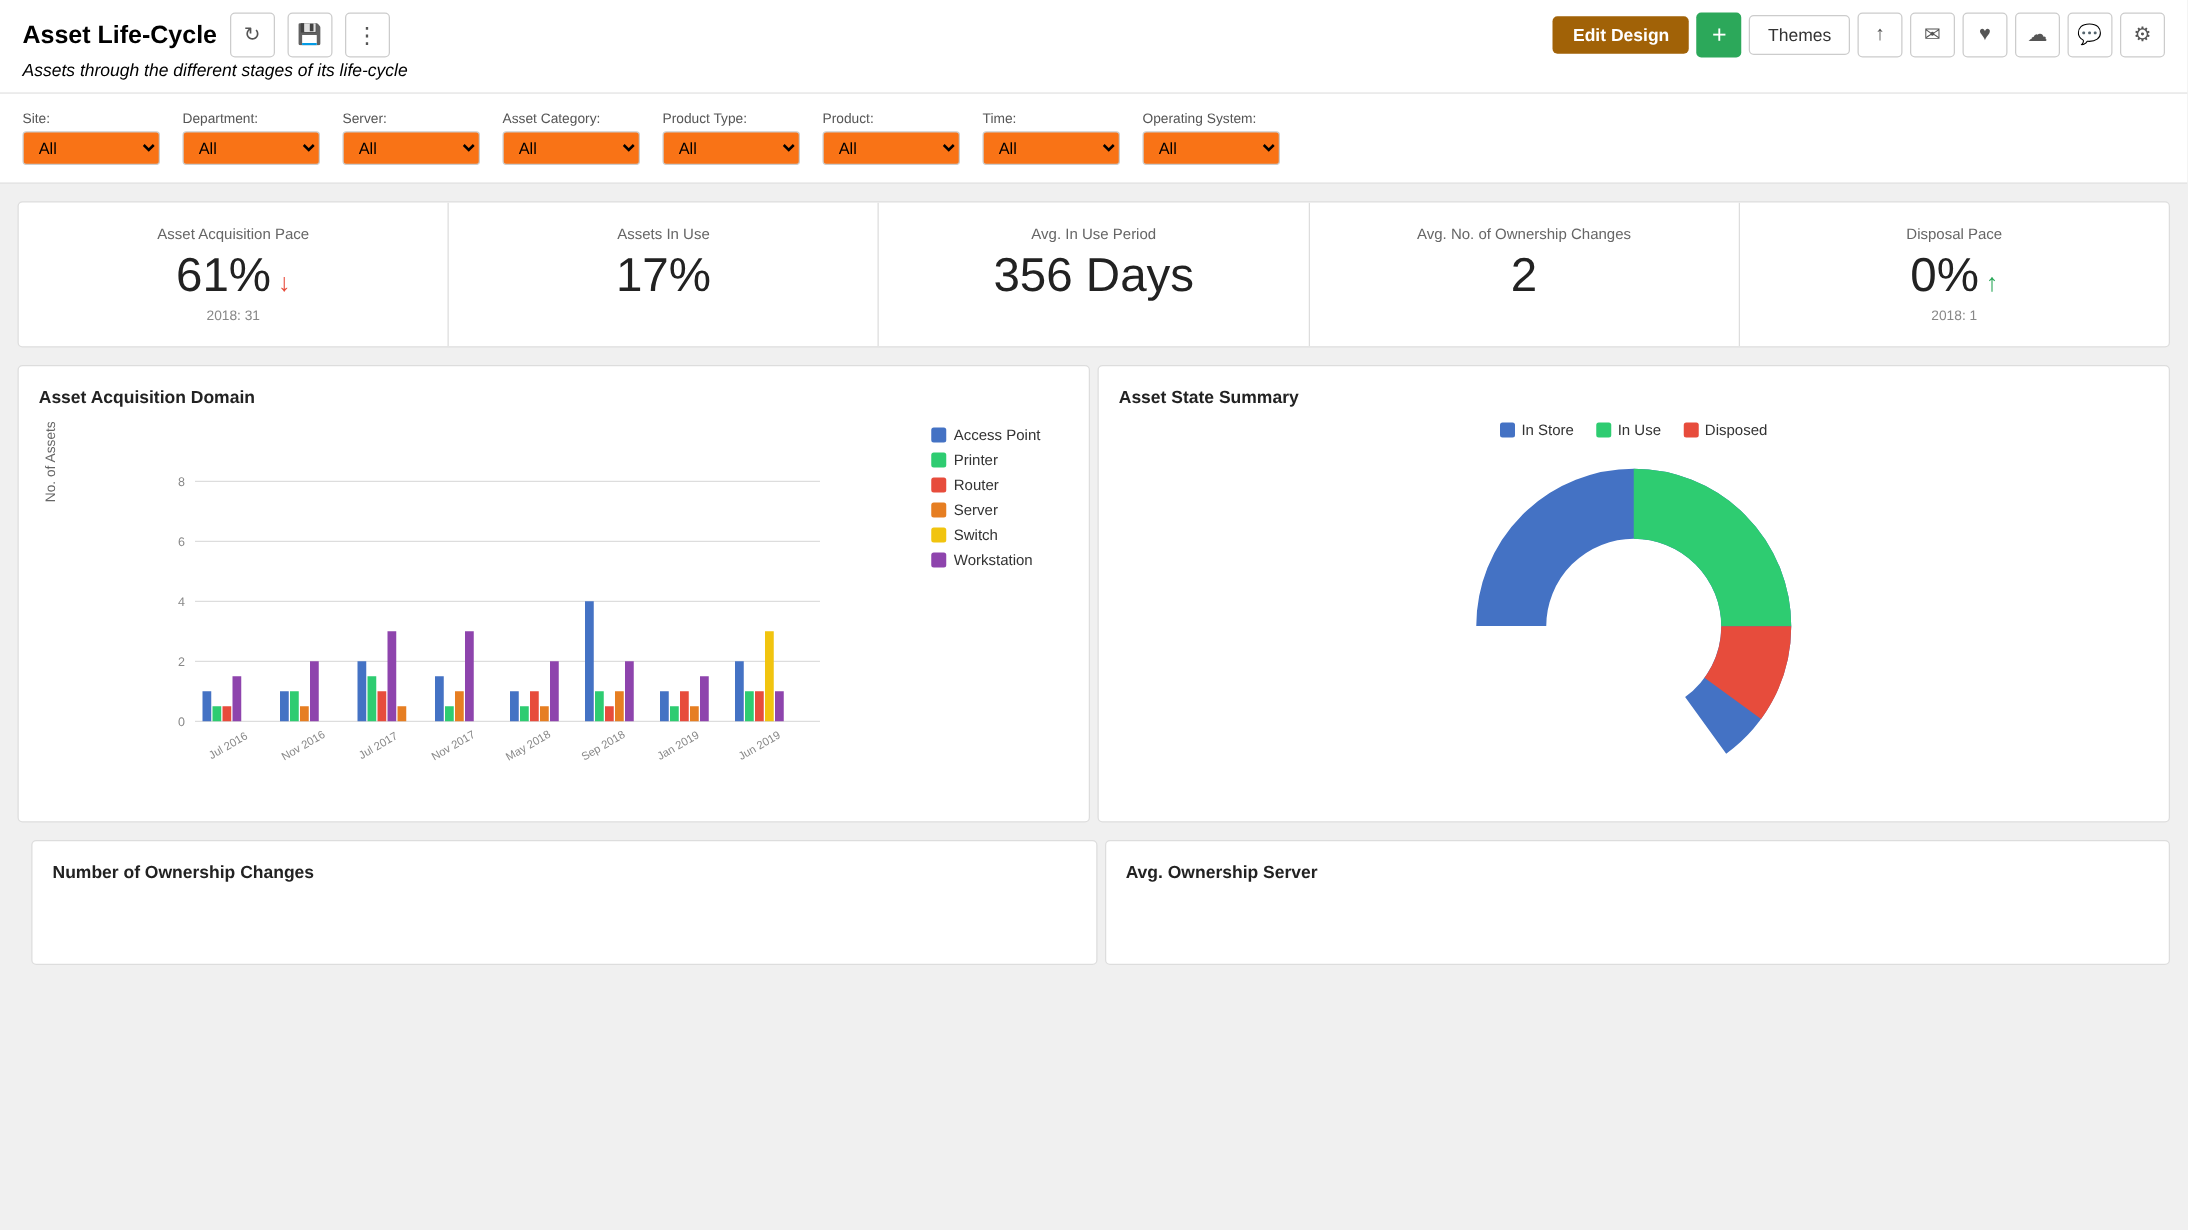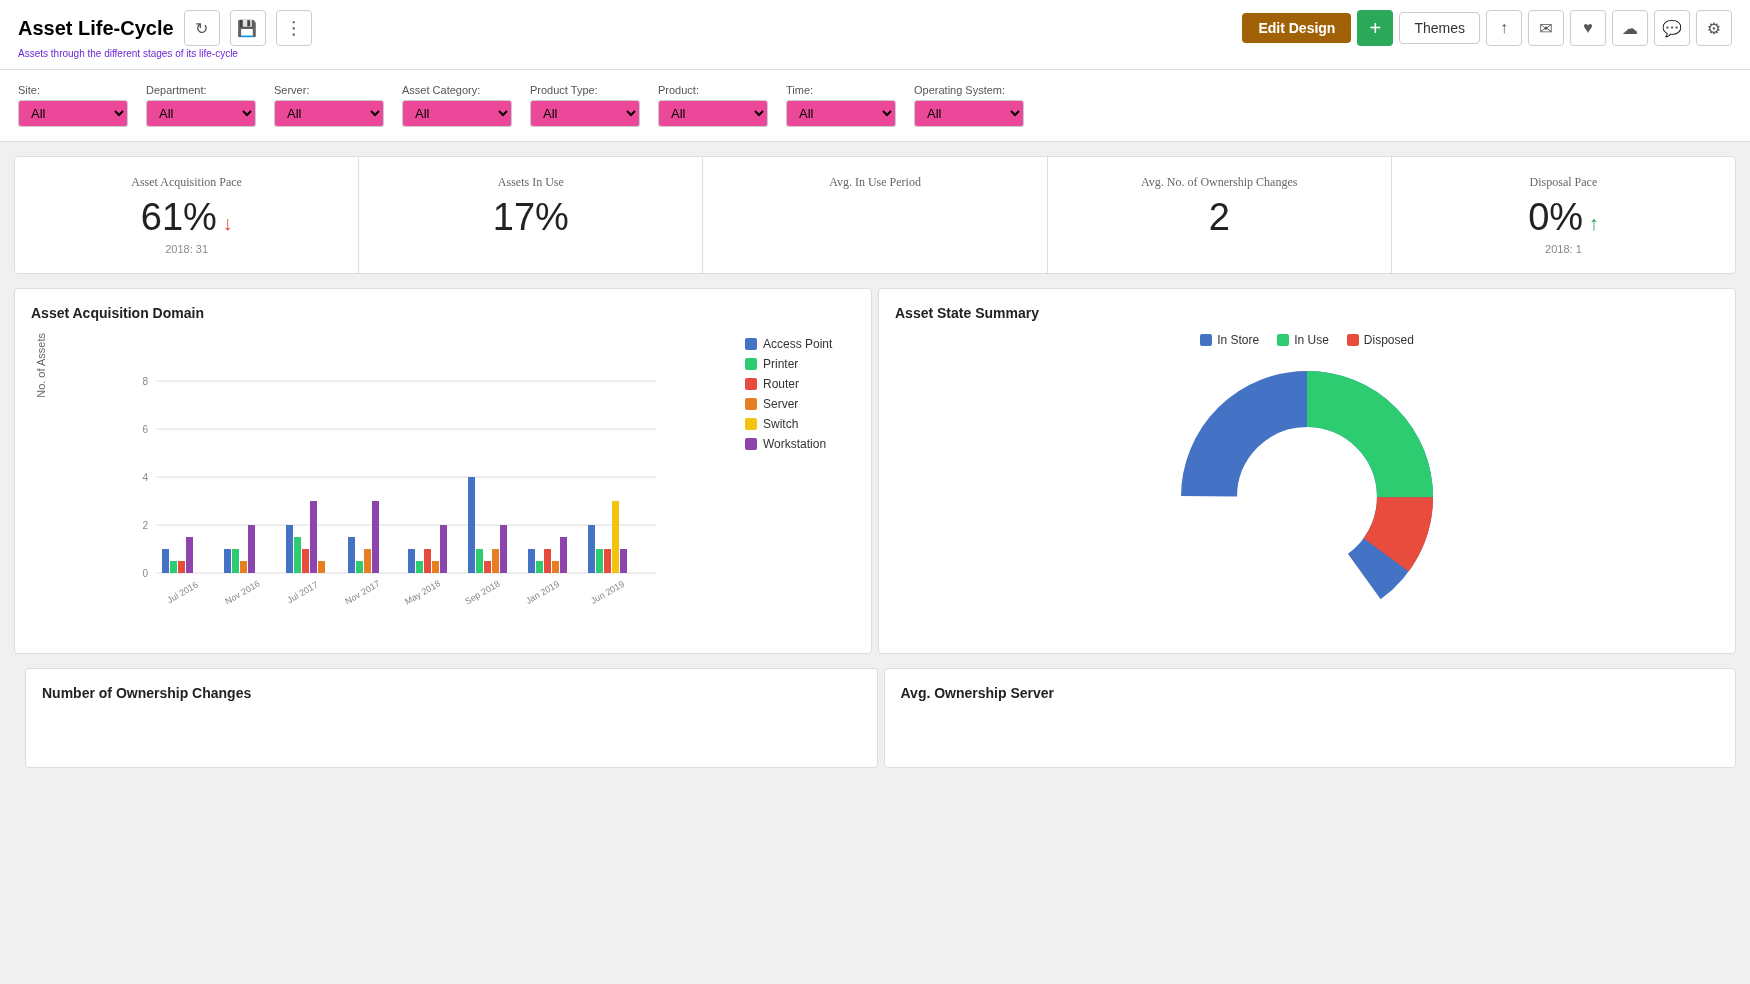--- a/index.html
+++ b/index.html
@@ -2,38 +2,38 @@
 <html><head>
   <meta charset="utf-8">
   <style>
     * { box-sizing: border-box; margin: 0; padding: 0; }
     body { font-family: Arial, sans-serif; background: #f0f0f0; color: #333; font-size: 13px; }
 
     
     .header { background: #fff; padding: 10px 18px; display: flex; align-items: flex-start; justify-content: space-between; border-bottom: 1px solid #ddd; }
     .header-left { display: flex; flex-direction: column; }
     .header-title { font-size: 20px; font-weight: bold; color: #000; display: flex; align-items: center; gap: 10px; }
-    .header-subtitle { font-size: 10px; color: #6d28d9; margin-top: 2px; }
+    .header-subtitle { font-size: 14px; color: #000000; margin-top: 2px; font-style: italic; }
     .header-icons { display: flex; align-items: center; gap: 6px; }
     .icon-btn { background: none; border: 1px solid #ccc; border-radius: 4px; padding: 5px 8px; cursor: pointer; color: #555; font-size: 16px; display: flex; align-items: center; justify-content: center; width: 36px; height: 36px; }
     .edit-design-btn { background: #a16207; color: #fff; border: none; border-radius: 4px; padding: 7px 16px; font-size: 14px; font-weight: bold; cursor: pointer; }
     .add-btn { background: #2ca85a; color: #fff; border: none; border-radius: 4px; width: 36px; height: 36px; font-size: 20px; cursor: pointer; display: flex; align-items: center; justify-content: center; }
     .themes-btn { background: #fff; border: 1px solid #ccc; border-radius: 4px; padding: 7px 14px; font-size: 14px; cursor: pointer; color: #333; }
 
     
     .filters { background: #fff; padding: 14px 18px; display: flex; gap: 18px; flex-wrap: wrap; border-bottom: 1px solid #ddd; }
     .filter-group { display: flex; flex-direction: column; gap: 4px; }
     .filter-label { font-size: 11px; color: #555; }
-    .filter-select { border: 1px solid #ccc; border-radius: 3px; padding: 4px 22px 4px 8px; font-size: 13px; background: #ec4899; cursor: pointer; min-width: 110px; appearance: auto; }
+    .filter-select { border: 1px solid #ccc; border-radius: 3px; padding: 4px 22px 4px 8px; font-size: 13px; background: #f97316; cursor: pointer; min-width: 110px; appearance: auto; }
 
     
     .kpi-row { display: flex; gap: 0; background: #fff; margin: 14px 14px 0 14px; border: 1px solid #ddd; border-radius: 4px; overflow: hidden; }
     .kpi-card { flex: 1; padding: 18px 20px; text-align: center; border-right: 1px solid #ddd; }
     .kpi-card:last-child { border-right: none; }
-    .kpi-label { font-size: 12px; color: #666; margin-bottom: 6px; font-family: Liberation Serif, serif; }
+    .kpi-label { font-size: 12px; color: #666; margin-bottom: 6px; }
     .kpi-value { font-size: 38px; font-weight: 300; color: #222; }
     .kpi-value .trend-down { color: #e74c3c; font-size: 20px; }
     .kpi-value .trend-up { color: #2ca85a; font-size: 20px; }
     .kpi-sub { font-size: 11px; color: #888; margin-top: 4px; }
 
     
     .charts-row { display: flex; gap: 0; margin: 14px 14px 0 14px; }
     .chart-card { background: #fff; border: 1px solid #ddd; border-radius: 4px; flex: 1; padding: 16px; }
     .chart-card:first-child { margin-right: 6px; }
     .chart-title { font-size: 14px; font-weight: bold; color: #222; margin-bottom: 12px; }
@@ -142,20 +142,21 @@
     <div class="kpi-value">61%<span class="trend-down"> ↓</span></div>
     <div class="kpi-sub">2018: 31</div>
   </div>
   <div class="kpi-card">
     <div class="kpi-label">Assets In Use</div>
     <div class="kpi-value">17%</div>
     <div class="kpi-sub"></div>
   </div>
   <div class="kpi-card">
     <div class="kpi-label">Avg. In Use Period</div>
+    <div class="kpi-value">356 Days</div>
     <div class="kpi-sub"></div>
   </div>
   <div class="kpi-card">
     <div class="kpi-label">Avg. No. of Ownership Changes</div>
     <div class="kpi-value">2</div>
     <div class="kpi-sub"></div>
   </div>
   <div class="kpi-card">
     <div class="kpi-label">Disposal Pace</div>
     <div class="kpi-value">0%<span class="trend-up"> ↑</span></div>

